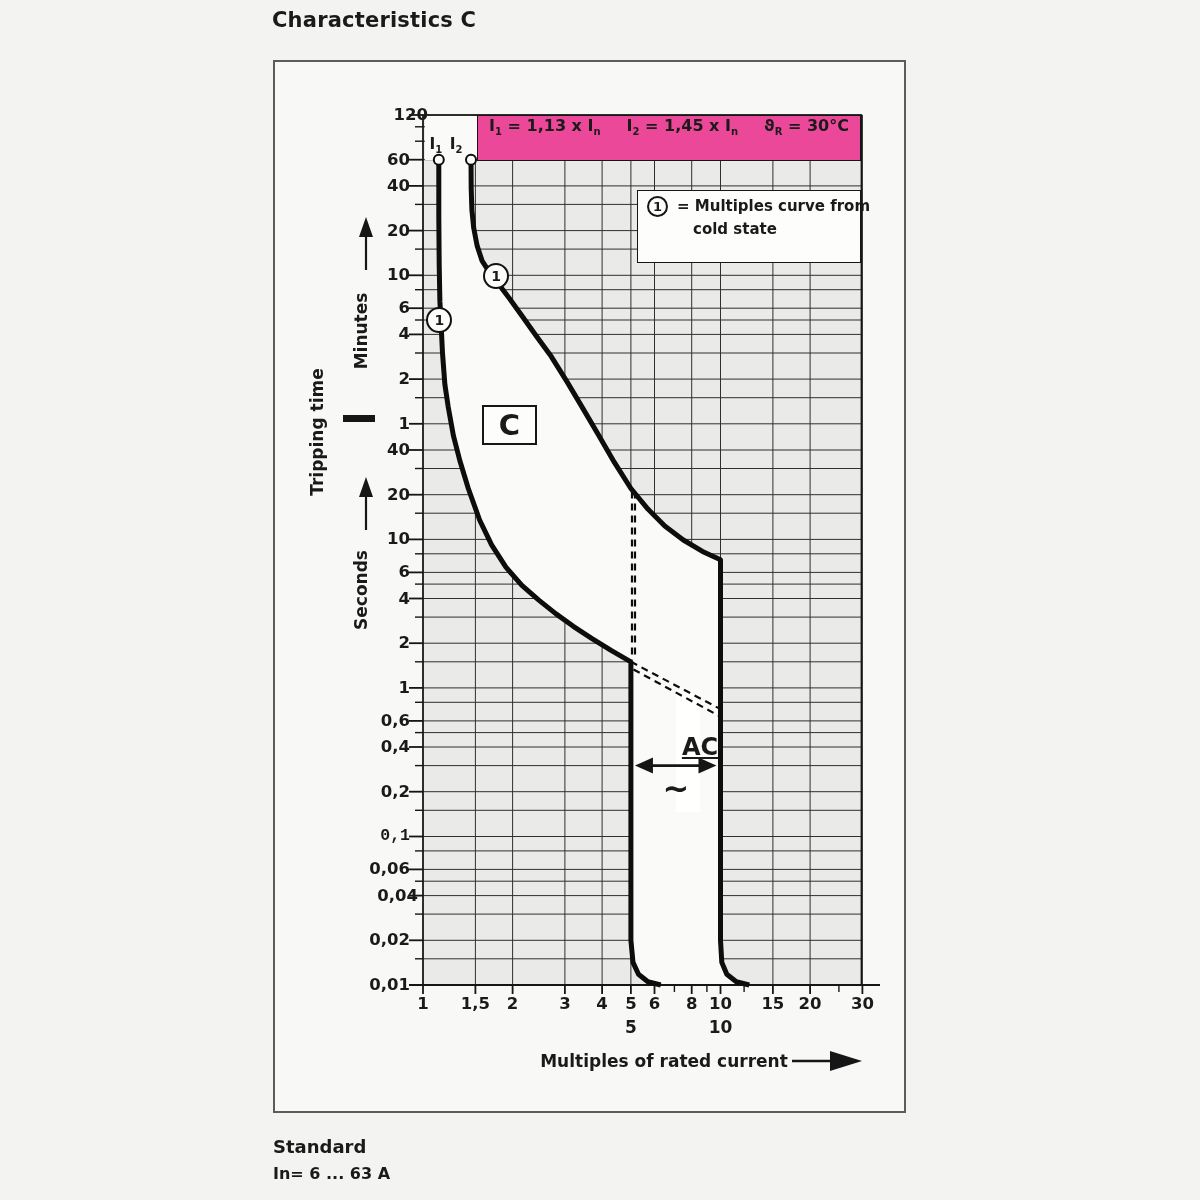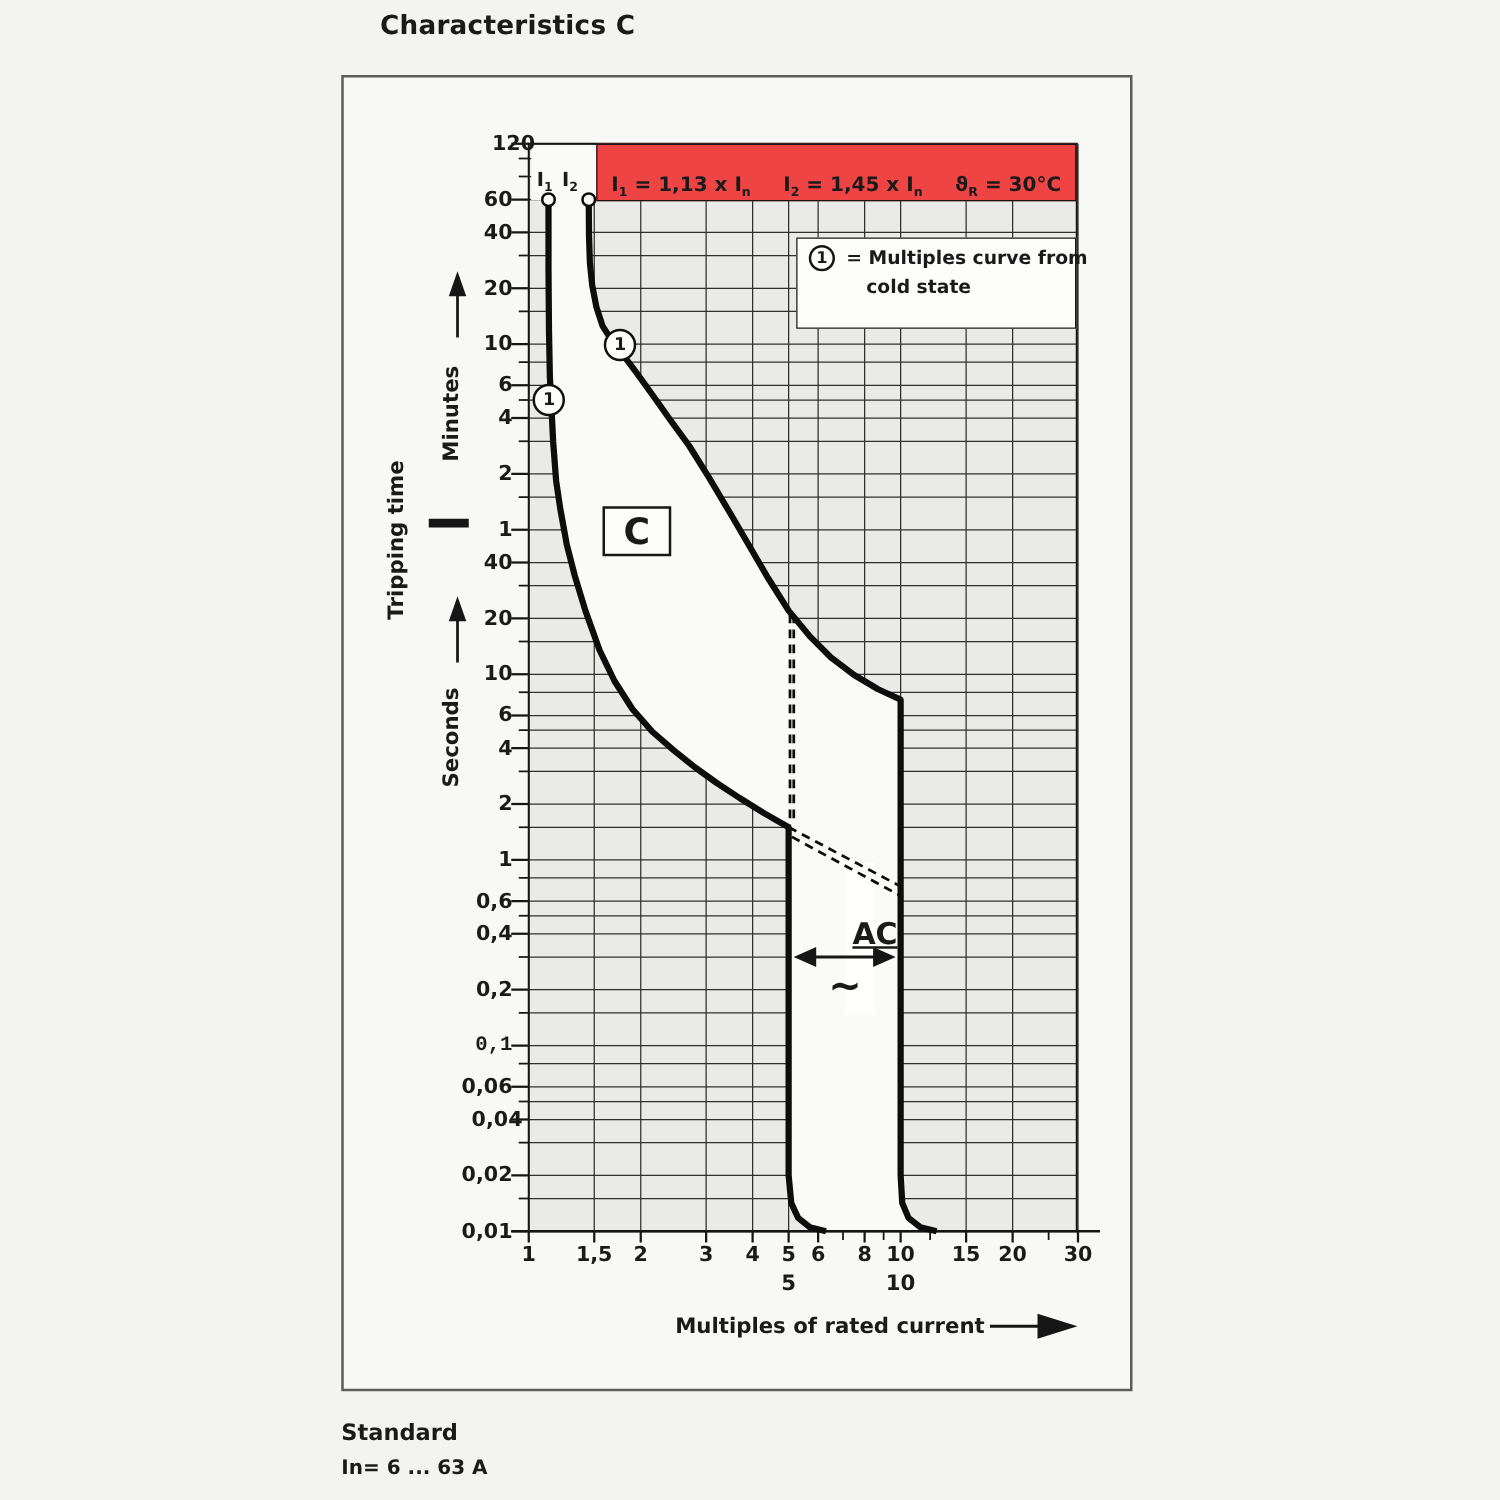--- a/index.html
+++ b/index.html
@@ -1,30 +1,30 @@
 <!DOCTYPE html>
 <html><head>
 <meta charset="utf-8">
 <style>
   html,body{margin:0;padding:0;}
   body{width:1200px;height:1200px;position:relative;background:#f3f3f1;
        font-family:"DejaVu Sans",sans-serif;color:#1a1a1a;overflow:hidden;}
   .abs{position:absolute;}
-  .title{left:272px;top:8px;font-size:21px;font-weight:700;letter-spacing:.2px;margin-left:32px;}
+  .title{left:272px;top:8px;font-size:21px;font-weight:700;letter-spacing:.2px;}
   .fig-frame{left:273px;top:60px;width:633px;height:1053px;border:2px solid #5c5c5c;background:#f8f8f6;box-sizing:border-box;}
   #chart-svg{left:0;top:0;z-index:1;pointer-events:none;}
   #labels{left:0;top:0;width:1200px;height:1200px;z-index:2;pointer-events:none;}
   #labels > div{position:absolute;}
   .rot{transform:translate(-50%,-50%) rotate(-90deg);white-space:nowrap;}
   .y-title{left:317px;top:432px;font-size:17px;font-weight:600;}
   .unit-min{left:361px;top:331px;font-size:17px;font-weight:600;}
   .unit-sec{left:361px;top:590px;font-size:17px;font-weight:600;}
   .x-axis-title{left:664px;top:1061px;transform:translate(-50%,-50%);font-size:17px;font-weight:600;white-space:nowrap;}
-  .formula-box{left:477px;top:115px;width:384px;height:46px;background:#ef4444;border:1.6px solid #161616;box-sizing:border-box;
-               display:flex;align-items:flex-end;justify-content:center;gap:26px;font-size:16px;font-weight:700;white-space:nowrap;}
+  .formula-box{left:477px;top:115px;width:384px;height:46px;background:#ec4899;border:1.6px solid #161616;box-sizing:border-box;
+               display:flex;align-items:flex-start;justify-content:center;gap:26px;font-size:16px;font-weight:700;white-space:nowrap;}
   .formula-box sub, .im sub{font-size:10px;}
   .legend-box{left:637px;top:190px;width:224px;height:73px;background:#fdfdfc;border:1.4px solid #161616;box-sizing:border-box;}
   .legend-circle{position:absolute;left:9px;top:5px;width:21px;height:21px;border:2px solid #161616;border-radius:50%;
                  background:#fdfdfc;display:flex;align-items:center;justify-content:center;font-size:13px;font-weight:700;box-sizing:border-box;}
   .legend-line1{position:absolute;left:39px;top:6px;font-size:15px;font-weight:600;white-space:nowrap;}
   .legend-line2{position:absolute;left:55px;top:29px;font-size:15px;font-weight:600;}
   .c-box{left:482px;top:405px;width:55px;height:40px;background:#fdfdfc;border:2px solid #161616;box-sizing:border-box;
          display:flex;align-items:center;justify-content:center;font-size:29px;font-weight:700;}
   .ac-label{left:700px;top:747px;transform:translate(-50%,-50%);font-size:24px;font-weight:700;text-decoration:underline;}
   .ac-tilde{left:676px;top:788px;transform:translate(-50%,-50%);font-size:32px;font-weight:700;}

